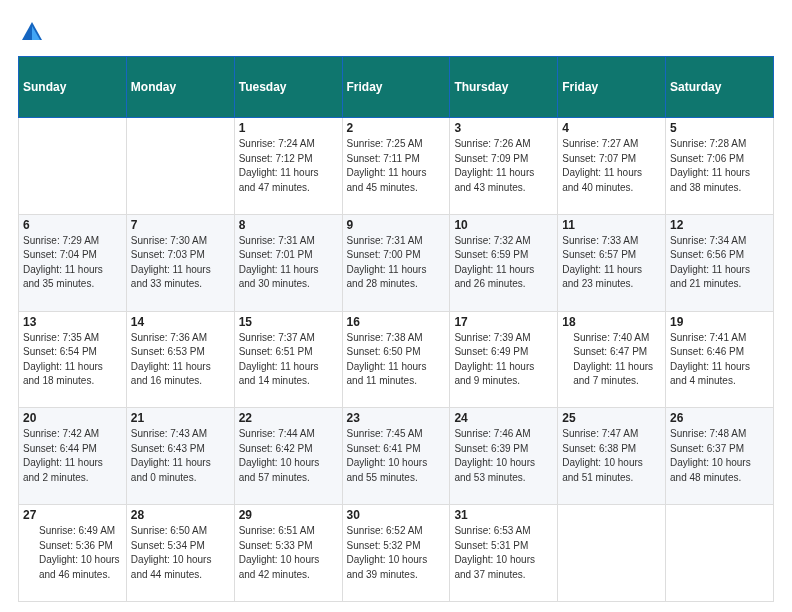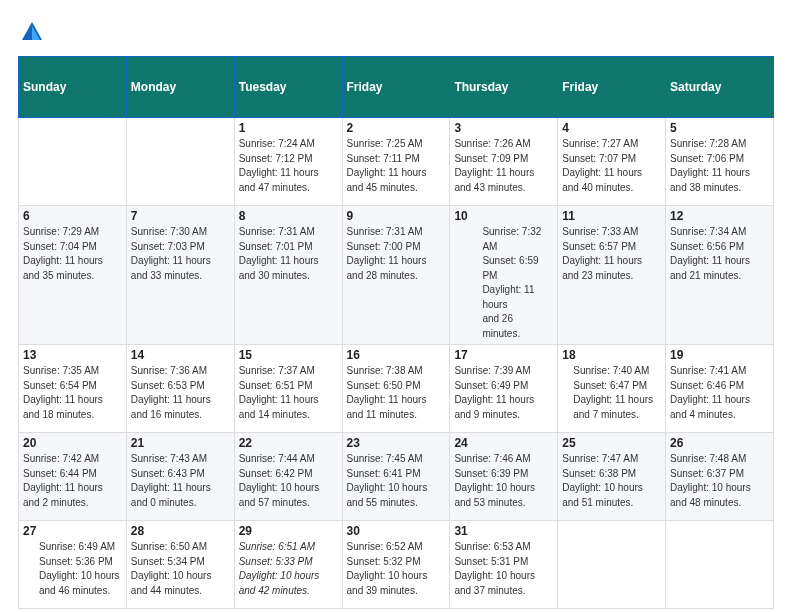--- a/index.html
+++ b/index.html
@@ -194,21 +194,21 @@
           </td>
           <td>
             <span class="day-number">9</span>
             <div class="day-info" style="white-space: pre-line;">Sunrise: 7:31 AM
 Sunset: 7:00 PM
 Daylight: 11 hours
 and 28 minutes.</div>
           </td>
           <td>
             <span class="day-number">10</span>
-            <div class="day-info" style="white-space: pre-line; margin-left: 28px;">Sunrise: 7:32 AM
+            <div class="day-info" style="white-space: pre-line;">Sunrise: 7:32 AM
 Sunset: 6:59 PM
 Daylight: 11 hours
 and 26 minutes.</div>
           </td>
           <td>
             <span class="day-number">11</span>
             <div class="day-info" style="white-space: pre-line;">Sunrise: 7:33 AM
 Sunset: 6:57 PM
 Daylight: 11 hours
 and 23 minutes.</div>
@@ -333,21 +333,21 @@
           </td>
           <td>
             <span class="day-number">28</span>
             <div class="day-info" style="white-space: pre-line;">Sunrise: 6:50 AM
 Sunset: 5:34 PM
 Daylight: 10 hours
 and 44 minutes.</div>
           </td>
           <td>
             <span class="day-number">29</span>
-            <div class="day-info" style="white-space: pre-line; font-style: italic;">Sunrise: 6:51 AM
+            <div class="day-info" style="white-space: pre-line;">Sunrise: 6:51 AM
 Sunset: 5:33 PM
 Daylight: 10 hours
 and 42 minutes.</div>
           </td>
           <td>
             <span class="day-number">30</span>
             <div class="day-info" style="white-space: pre-line;">Sunrise: 6:52 AM
 Sunset: 5:32 PM
 Daylight: 10 hours
 and 39 minutes.</div>

